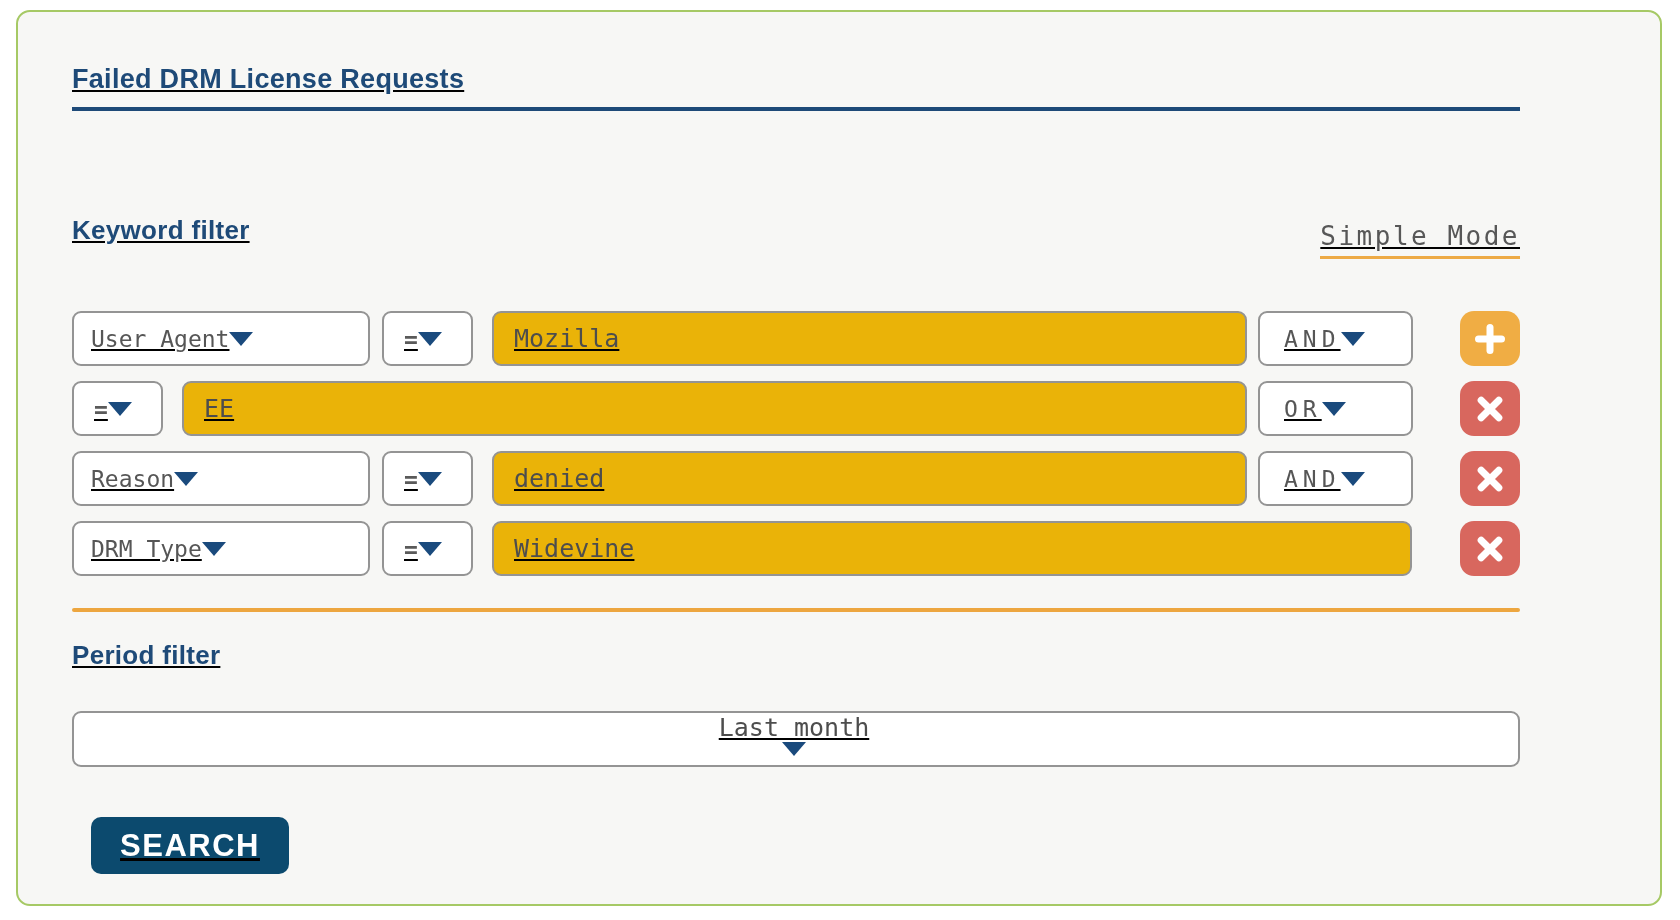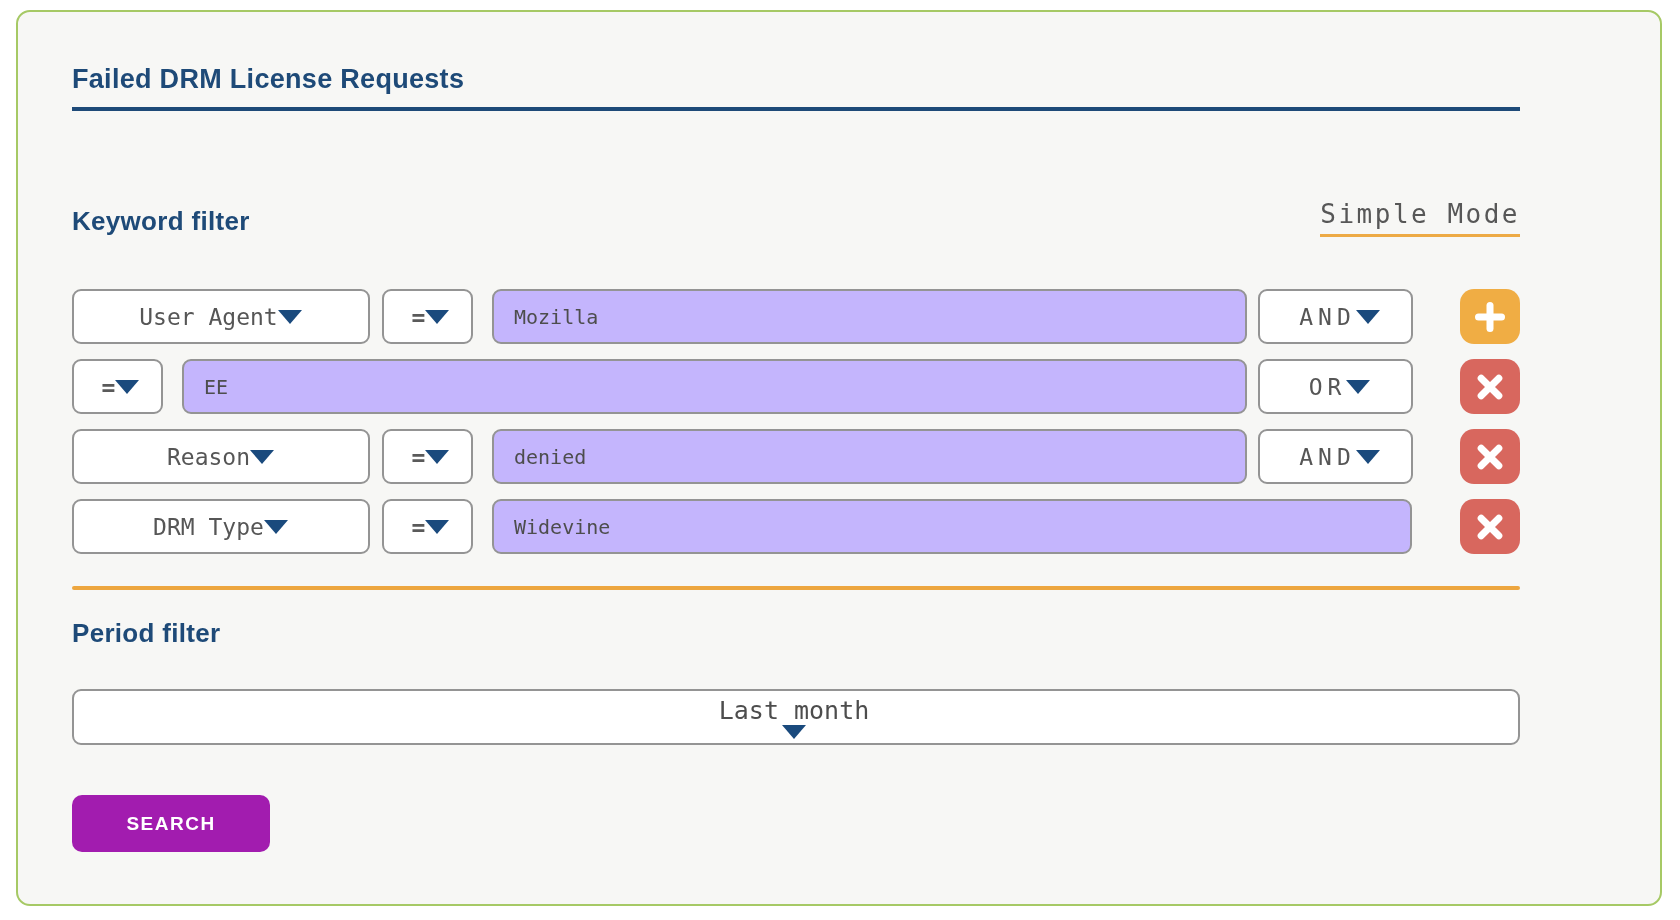--- a/index.html
+++ b/index.html
@@ -3,63 +3,64 @@
 <meta charset="utf-8">
 <style>
   * { margin:0; padding:0; box-sizing:border-box; }
   html,body { width:1680px; height:920px; background:#ffffff; overflow:hidden;
               font-family:"Liberation Sans", sans-serif; }
 
   .card {
     position:absolute; left:16px; top:10px; width:1646px; height:896px;
     background:#f7f7f5; border:2px solid #a6c965; border-radius:14px;
     padding:0 140px 0 54px;
+    text-decoration:underline;
   }
 
   
   .page-title {
     margin-top:52px; padding-bottom:12px;
     border-bottom:4px solid #1e4a78;
     color:#1e4a78; font-size:27px; font-weight:700; letter-spacing:0.3px;
   }
 
   
-  .keyword-header { margin-top:68px; display:flex; justify-content:space-between; align-items:flex-end; }
+  .keyword-header { margin-top:90px; display:flex; justify-content:space-between; align-items:center; }
   .section-heading { color:#1e4a78; font-size:26px; font-weight:600; letter-spacing:0.3px; }
   .simple-mode {
     margin-top:20px; padding-bottom:5px; cursor:pointer;
     color:#575757; font-family:"DejaVu Sans Mono", monospace; font-size:26px; letter-spacing:2.5px;
     border-bottom:3px solid #edaa45;
   }
 
   
   .rows { margin-top:52px; }
   .filter-row { display:flex; align-items:center; height:55px; margin-bottom:15px; }
 
   .select {
     height:55px; background:#ffffff; border:2px solid #949494; border-radius:9px;
-    display:flex; align-items:center; justify-content:center;
+    display:flex; align-items:center; justify-content:flex-start;
     padding:0 18px 0 17px; cursor:pointer;
     color:#565656; font-family:"DejaVu Sans Mono", monospace; font-size:23px;
   }
   .field-select { width:298px; margin-right:12px; }
   .op-select    { width:91px;  margin-right:19px; padding:0 14px 0 20px; }
   .op-select .select-label { font-weight:600; color:#5a5a5a; }
   .logic-select { width:155px; margin-left:11px; margin-right:47px; padding:0 16px 0 24px; letter-spacing:5px; }
 
   .caret {
     width:0; height:0; flex-shrink:0;
     border-left:12px solid transparent; border-right:12px solid transparent;
     border-top:14px solid #1a4a7d;
   }
 
   .value-input {
-    flex:1; height:55px; background:#c4b5fd; border:2px solid #949494; border-radius:9px;
+    flex:1; height:55px; background:#eab308; border:2px solid #949494; border-radius:9px;
     padding:4px 20px; outline:none;
-    color:#4d4d4d; font-family:"DejaVu Sans Mono", monospace; font-size:20px;
+    color:#4d4d4d; font-family:"DejaVu Sans Mono", monospace; font-size:25px;
   }
   .filter-row.no-logic .icon-btn { margin-left:48px; }
 
   .icon-btn {
     width:60px; height:55px; flex-shrink:0; border:none; border-radius:14px; cursor:pointer;
     display:flex; align-items:center; justify-content:center; padding:0;
   }
   .icon-btn.add    { background:#f0ad44; }
   .icon-btn.remove { background:#d8675e; }
 
@@ -78,23 +79,23 @@
   
   .period-heading { margin-top:28px; }
   .period-select {
     margin-top:40px; width:100%; height:56px;
     padding:0 24px 0 20px; font-size:25px; color:#4d4d4d;flex-direction:column;
   }
 
   
   .search-button {
     margin-top:50px; width:198px; height:57px; border:none; border-radius:10px; cursor:pointer;
-    background:#a21caf; color:#ffffff;
-    font-family:"Liberation Sans", sans-serif; font-size:19px; font-weight:700; letter-spacing:1.5px;
-    display:flex; align-items:center; justify-content:center;
+    background:#0c4a6e; color:#ffffff;
+    font-family:"Liberation Sans", sans-serif; font-size:31px; font-weight:700; letter-spacing:1.5px;
+    display:flex; align-items:center; justify-content:center;margin-left:19px;
   }
 </style>
 </head>
 <body>
 
 <div class="card">
 
   <h1 class="page-title">Failed DRM License Requests</h1>
 
   <div class="keyword-header">

